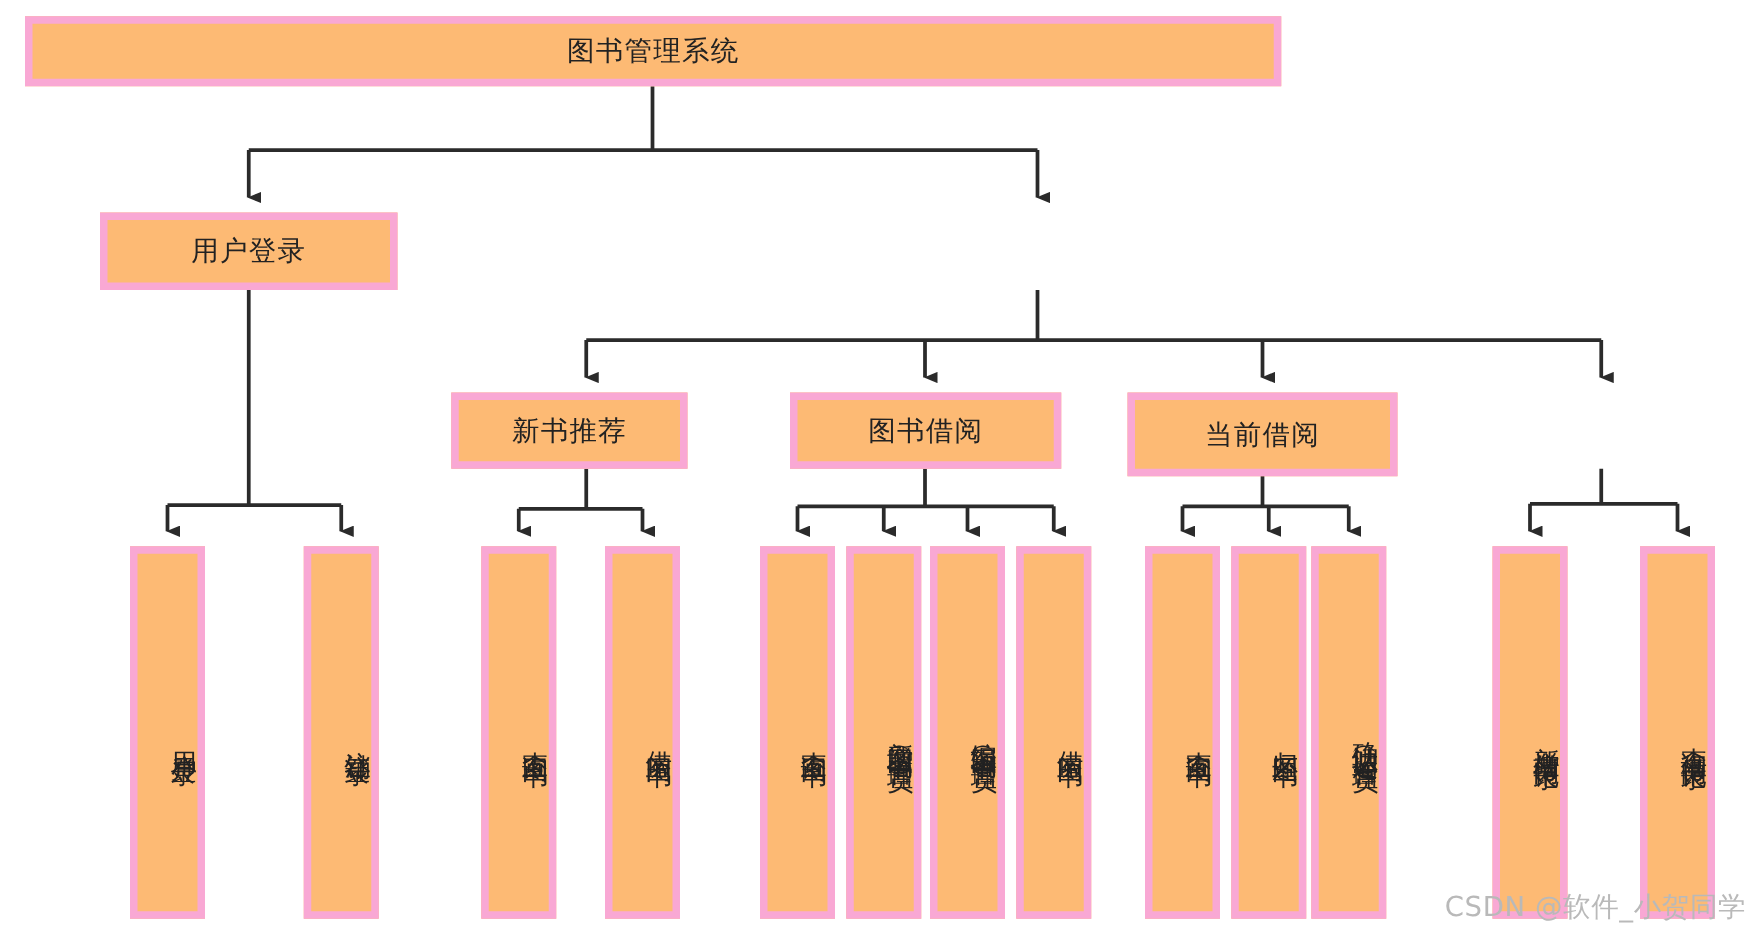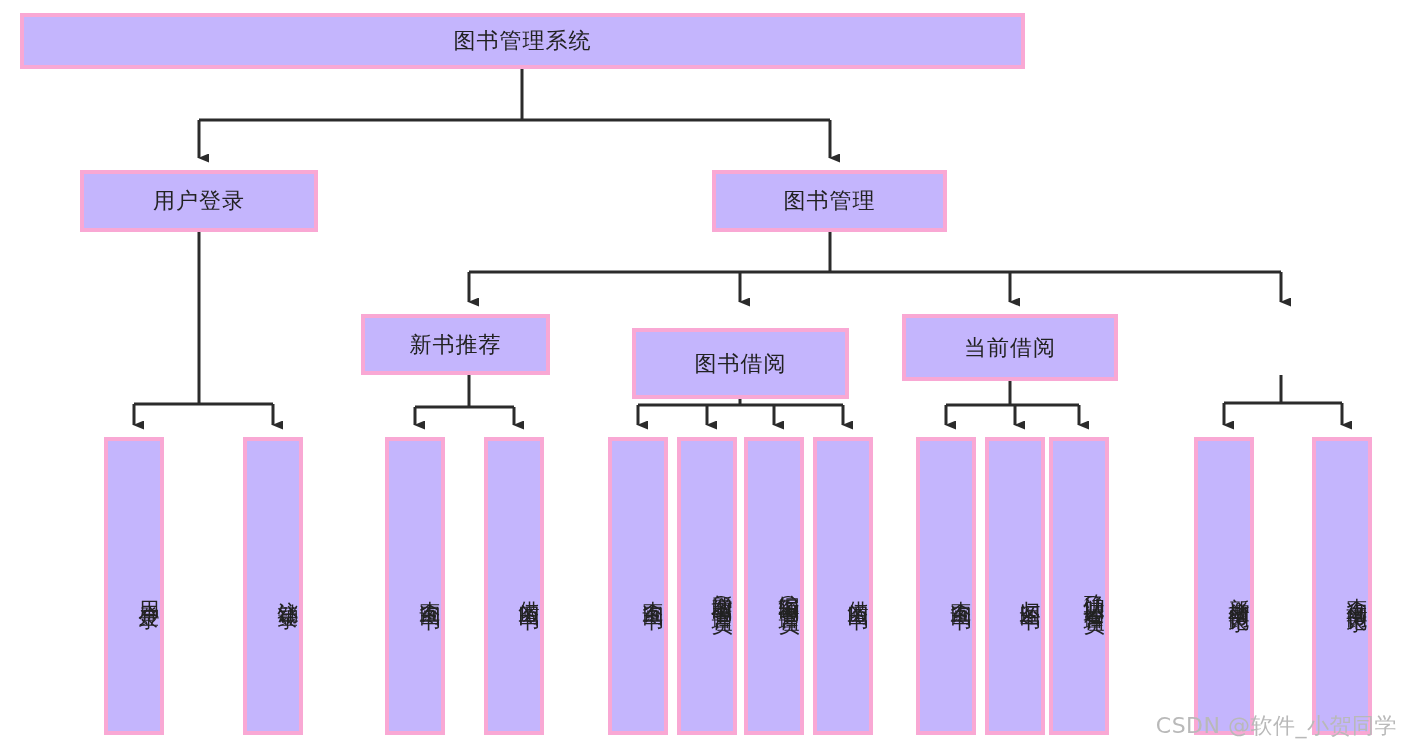--- a/index.html
+++ b/index.html
@@ -23,22 +23,22 @@
     position: absolute;
     left: 0;
     top: 0;
     width: 1405px;
     height: 747px;
     pointer-events: none;
   }
   .node {
     position: absolute;
     box-sizing: border-box;
-    background: #c4b5fd;
-    border: 4px solid #f9a8d4;
+    background: #fdba74;
+    border: 6px solid #f9a8d4;
     display: flex;
     align-items: center;
     justify-content: center;
     color: #222222;
   }
   .node.horiz {
     font-size: 22px;
     letter-spacing: 1px;
   }
   .node.vert {
@@ -122,28 +122,25 @@
     </g>
   </svg>
 
   <div class="node horiz" style="left:20px; top:13px; width:1005px; height:56px;">
     <span>图书管理系统</span>
   </div>
 
   <div class="node horiz" style="left:80px; top:170px; width:238px; height:62px;">
     <span>用户登录</span>
   </div>
-  <div class="node horiz" style="left:712px; top:170px; width:235px; height:62px;">
-    <span>图书管理</span>
-  </div>
 
   <div class="node horiz" style="left:361px; top:314px; width:189px; height:61px;justify-content:center;">
     <span>新书推荐</span>
   </div>
-  <div class="node horiz" style="left:632px; top:328px; width:217px; height:71px;">
+  <div class="node horiz" style="left:632px; top:314px; width:217px; height:61px;">
     <span>图书借阅</span>
   </div>
   <div class="node horiz" style="left:902px; top:314px; width:216px; height:67px;">
     <span>当前借阅</span>
   </div>
 
   <div class="node vert" style="left:104px; top:437px; width:60px; height:298px;">
     <span class="vtext">用户登录</span>
   </div>
   <div class="node vert" style="left:243px; top:437px; width:60px; height:298px;">

